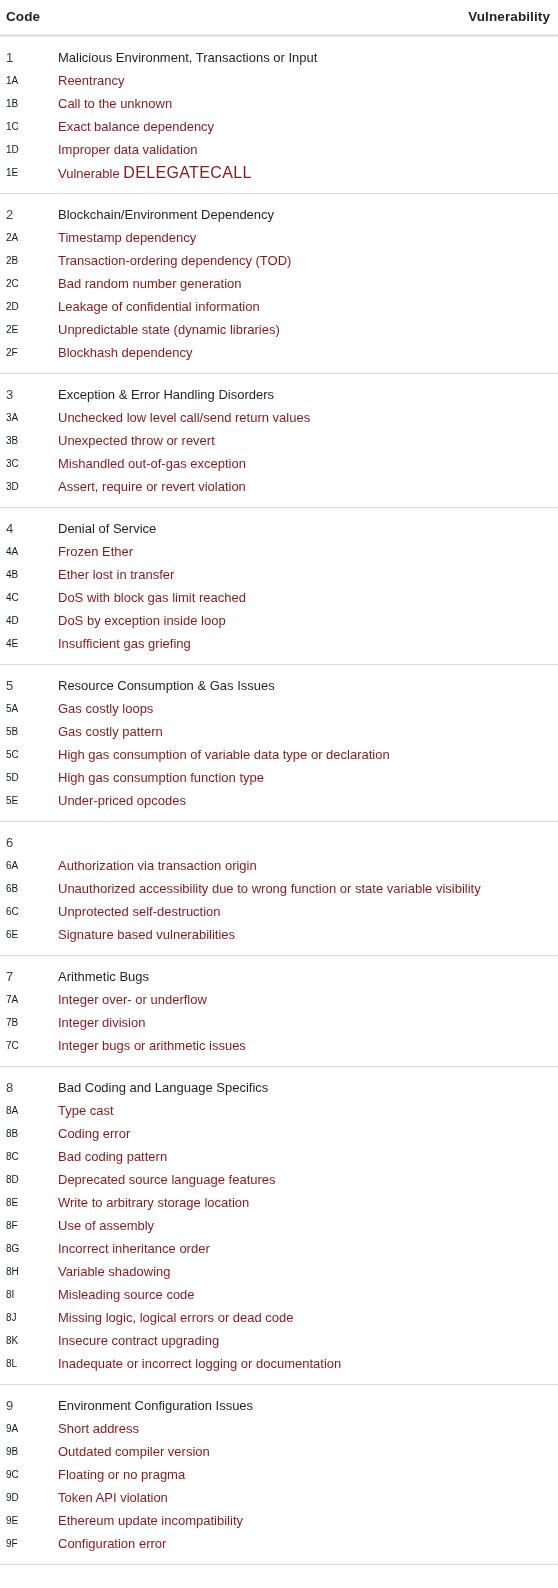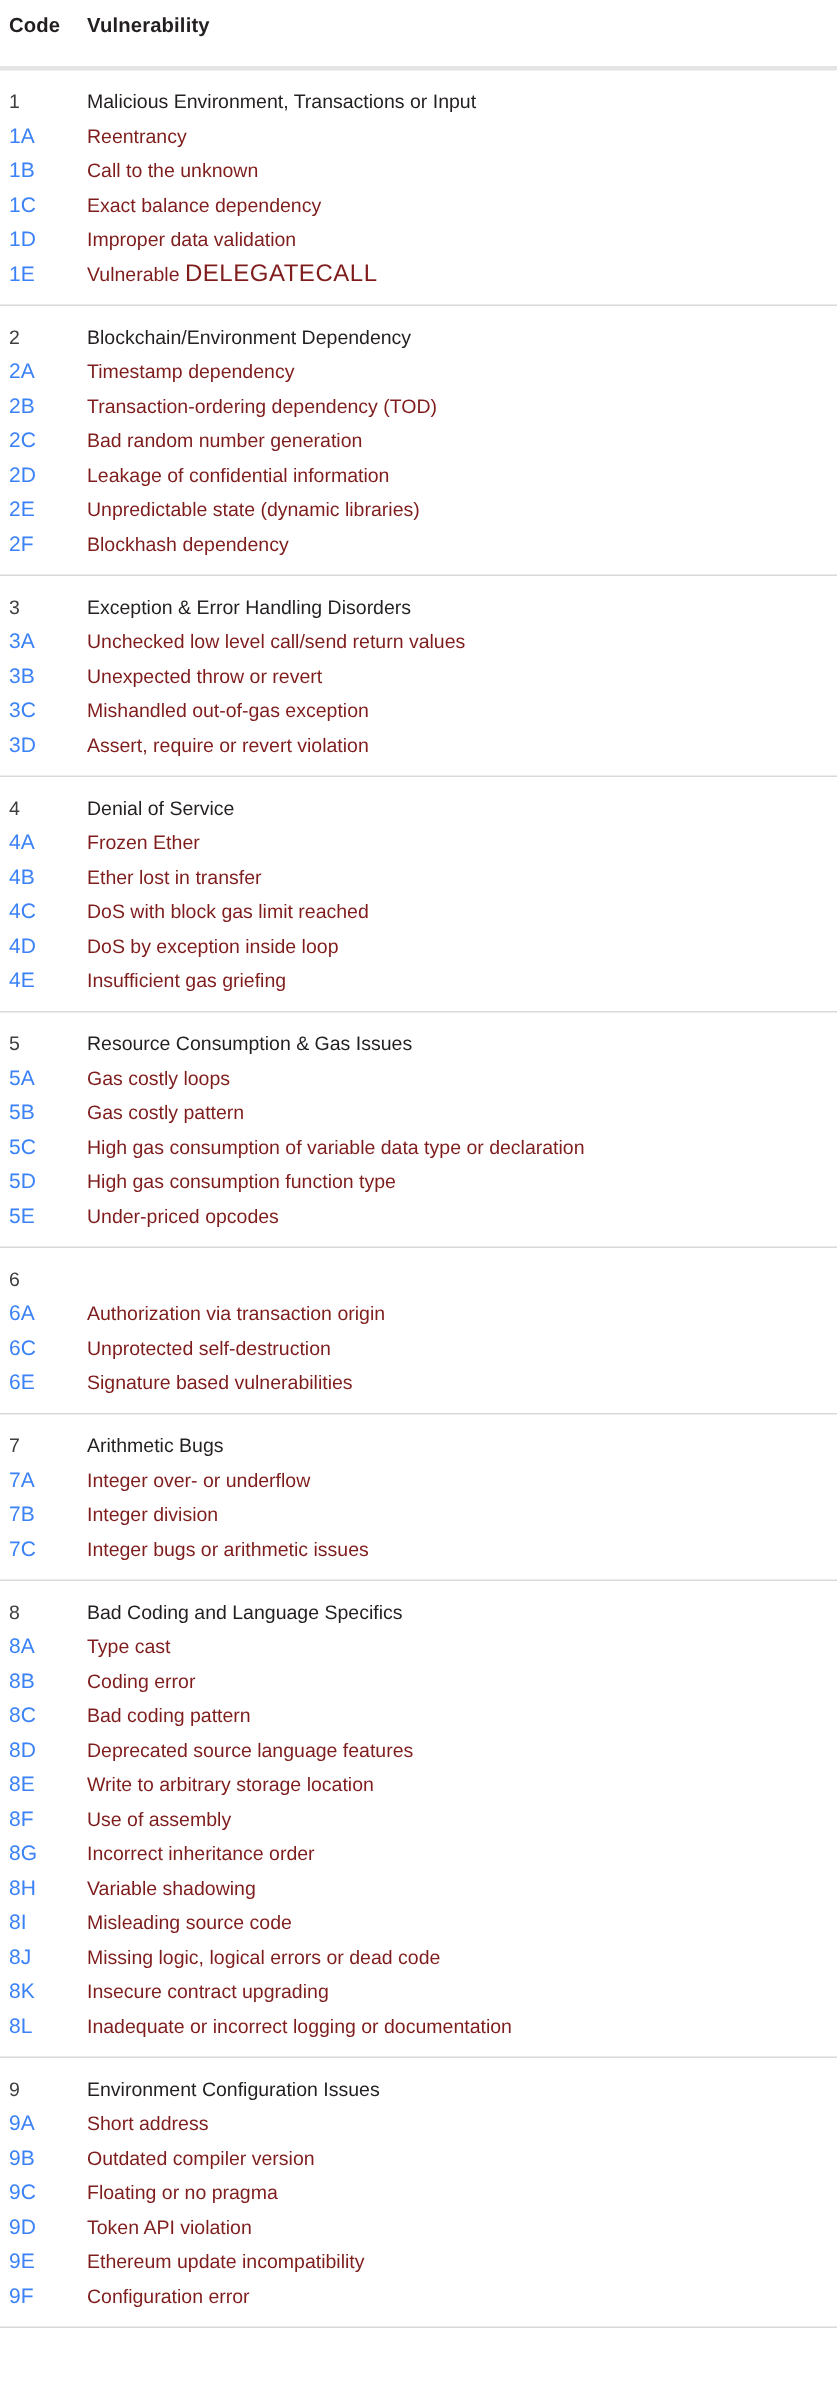--- a/index.html
+++ b/index.html
@@ -17,37 +17,37 @@
   }
 
   .table-root {
     width: 558px;
     box-sizing: border-box;
   }
 
   
   .thead {
     position: relative;
-    height: 44px;
+    height: 34px;
   }
   .thead .hdr-code {
     position: absolute;
     left: 6px;
     top: 9px;
     font-size: 13.5px;
     font-weight: bold;
     letter-spacing: 0.1px;
     color: #231f20;
   }
   .thead .hdr-vuln {
     position: absolute;
     left: 58px;
     right: 8px;
     top: 9px;
-    text-align: left;
+    text-align: right;
     font-size: 13.5px;
     font-weight: bold;
     letter-spacing: 0.1px;
     color: #231f20;
   }
   .rule {
     height: 3px;
     background: #e4e4e4;
     width: 100%;
   }
@@ -65,22 +65,22 @@
   .row {
     position: relative;
     height: 23px;
     line-height: 23px;
     white-space: nowrap;
   }
   .row .code {
     position: absolute;
     left: 6px;
     top: 0;
-    font-size: 14px;
-    color: #3b82f6;
+    font-size: 10px;
+    color: #0f172a;
   }
   .row .label {
     position: absolute;
     left: 58px;
     top: 0;
     font-size: 13px;
     color: #7f1d1d;
   }
   .row.head .code,
   .row.head .label {
@@ -247,20 +247,24 @@
       <div class="rule-thin"></div>
       <div class="group">
         <div class="row head">
           <div class="code">6</div>
         </div>
         <div class="row">
           <div class="code">6A</div>
           <div class="label"><span>Authorization via transaction origin</span></div>
         </div>
         <div class="row">
+          <div class="code">6B</div>
+          <div class="label"><span>Unauthorized accessibility due to wrong function or state variable visibility</span></div>
+        </div>
+        <div class="row">
           <div class="code">6C</div>
           <div class="label"><span>Unprotected self-destruction</span></div>
         </div>
         <div class="row">
           <div class="code">6E</div>
           <div class="label"><span>Signature based vulnerabilities</span></div>
         </div>
       </div>
       <div class="rule-thin"></div>
       <div class="group">

